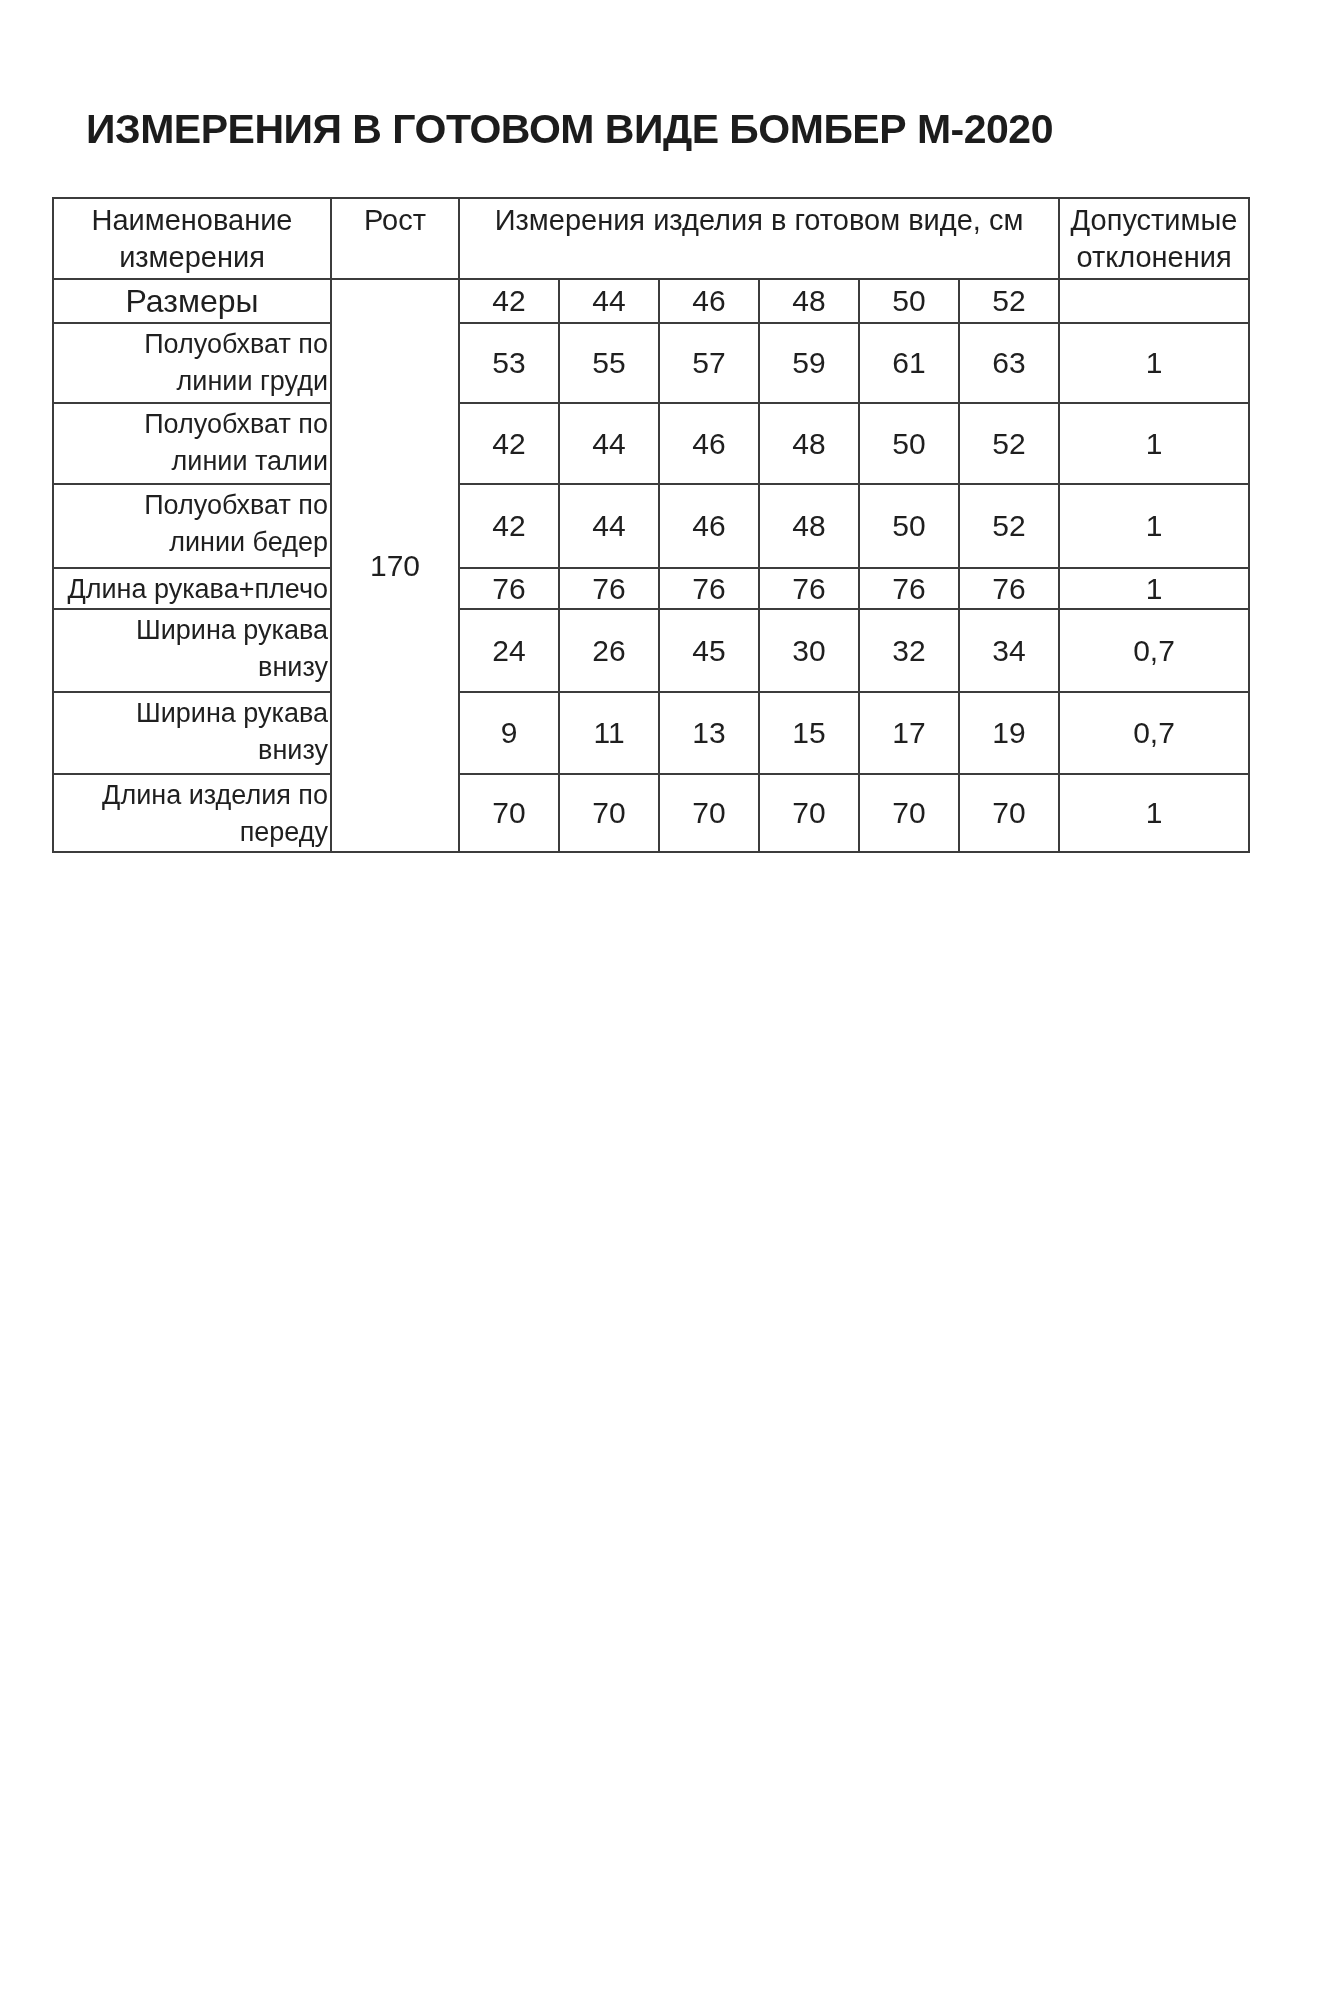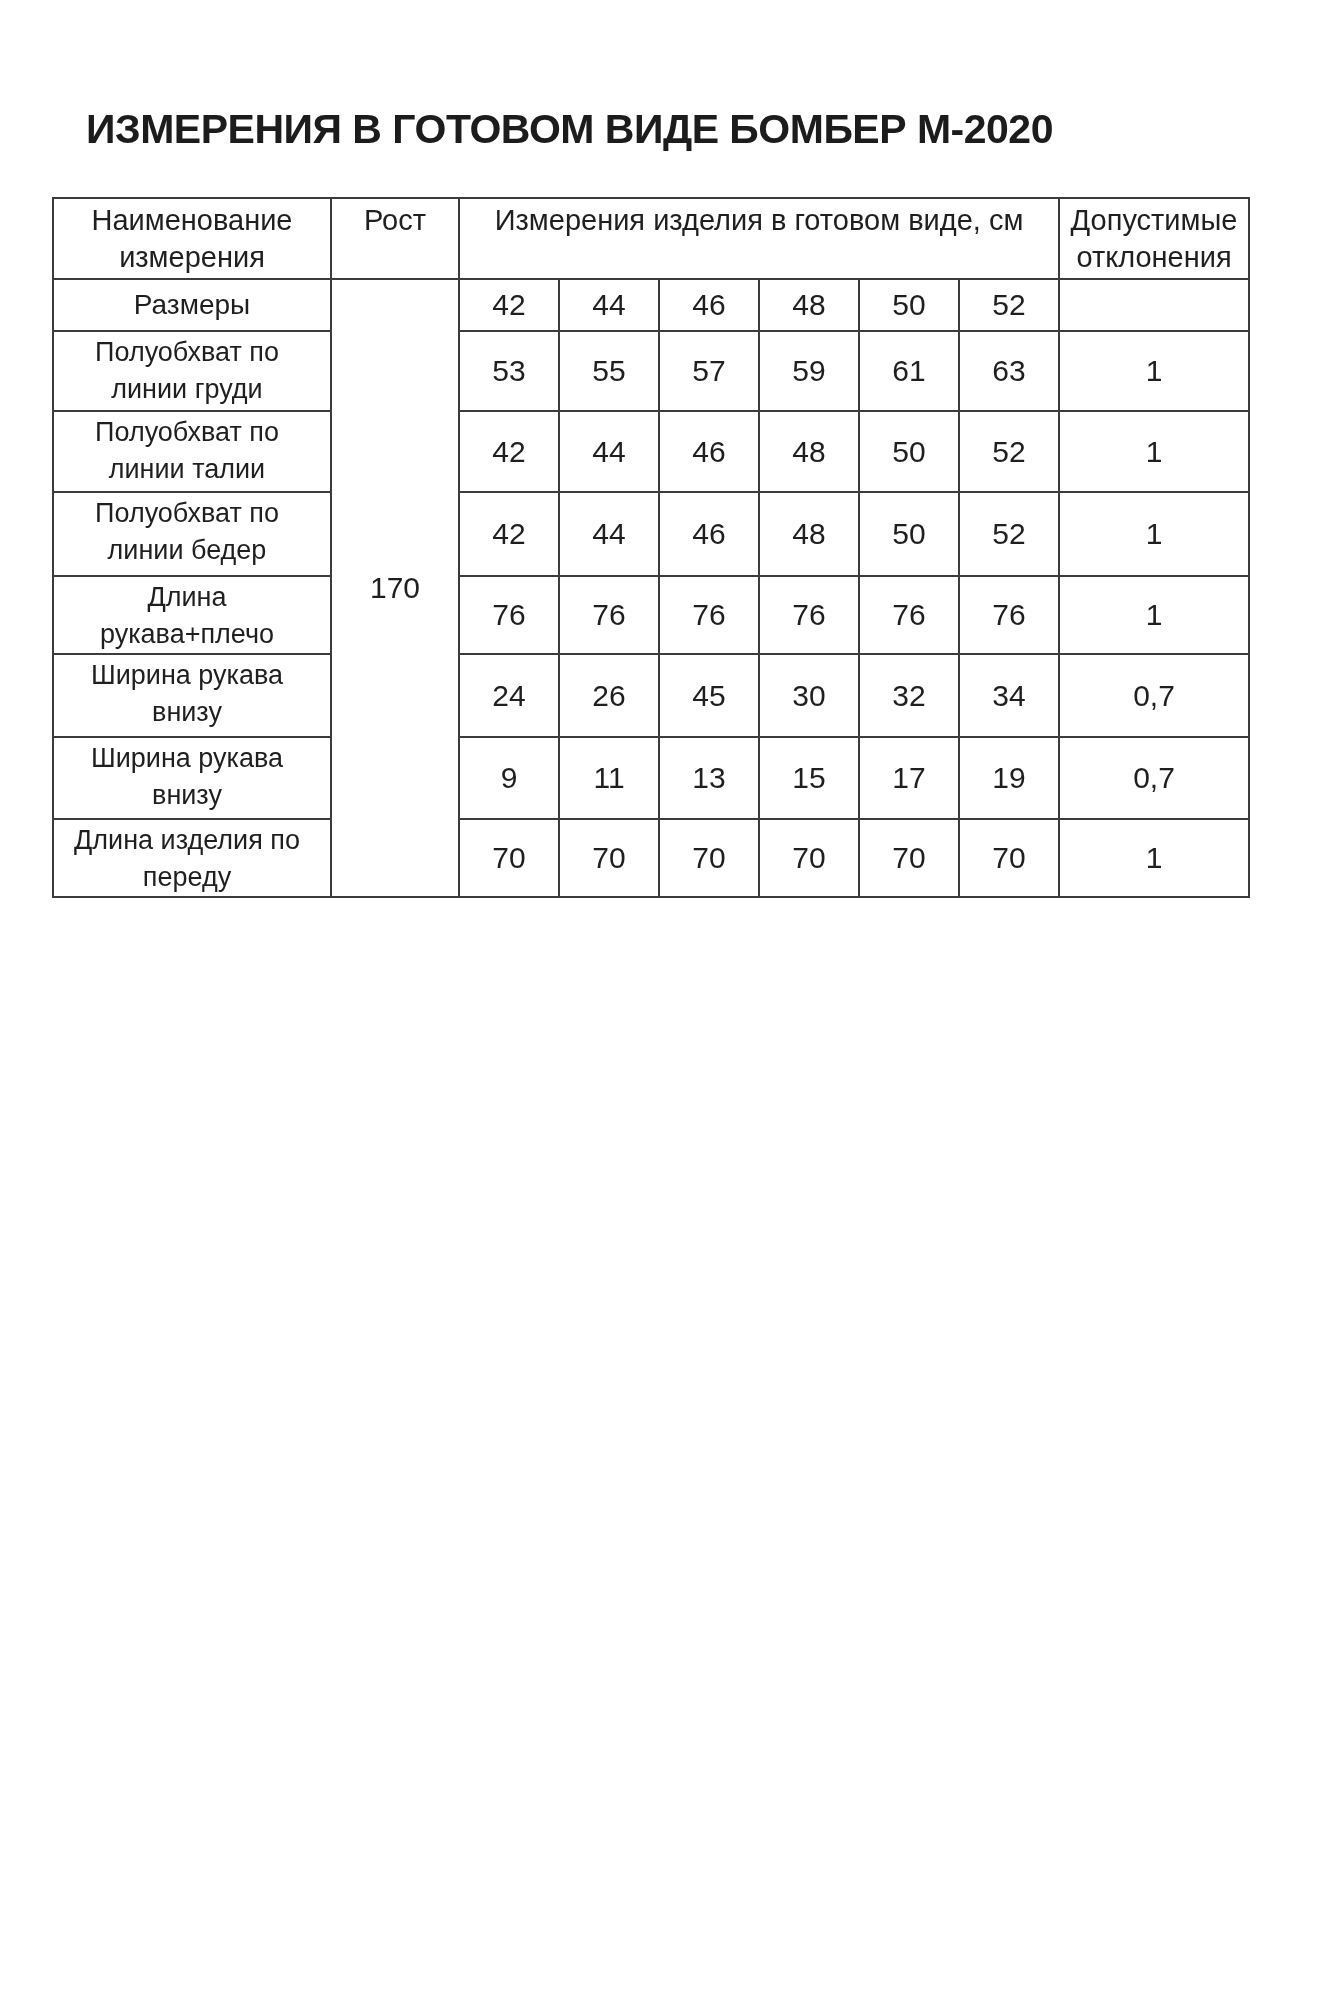--- a/index.html
+++ b/index.html
@@ -54,37 +54,37 @@
   td.hdr {
     vertical-align: top;
     text-align: center;
     font-size: 29px;
     line-height: 37px;
     padding: 3px 6px 0 6px;
     font-weight: 400;
   }
   td.label {
     vertical-align: top;
-    text-align: center;
+    text-align: right;
     font-size: 27px;
     line-height: 37px;
-    padding: 2px 18px 0 8px;
+    padding: 2px 2px 0 8px;
   }
   td.label-center {
     vertical-align: middle;
     text-align: center;
-    font-size: 28px;
+    font-size: 32px;
     padding: 0;
     border-radius: 21px;
   }
   td.val, td.dev, td.rost-cell {
     vertical-align: middle;
     text-align: center;
     font-size: 30px;
-    padding: 8px;
+    padding: 0;
   }
 </style>
 </head>
 <body>
 
 <div class="page">
   <h1 class="title">ИЗМЕРЕНИЯ В ГОТОВОМ ВИДЕ БОМБЕР М-2020</h1>
 
   <table class="size-table">
     <colgroup>

